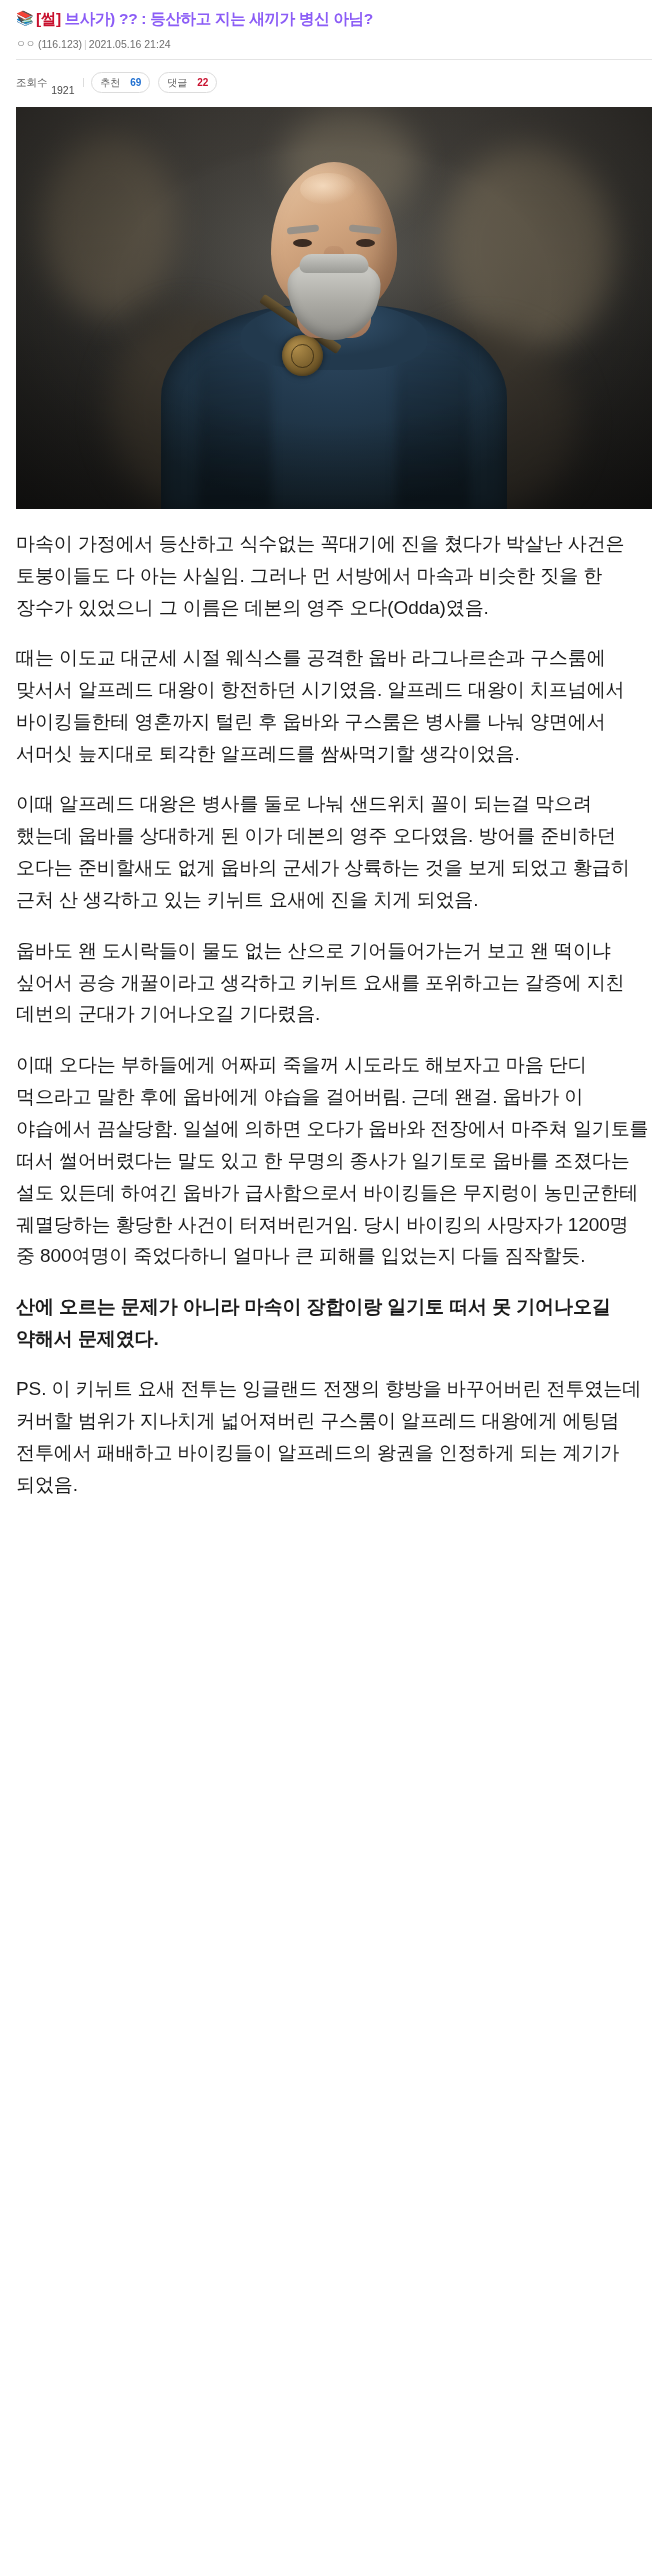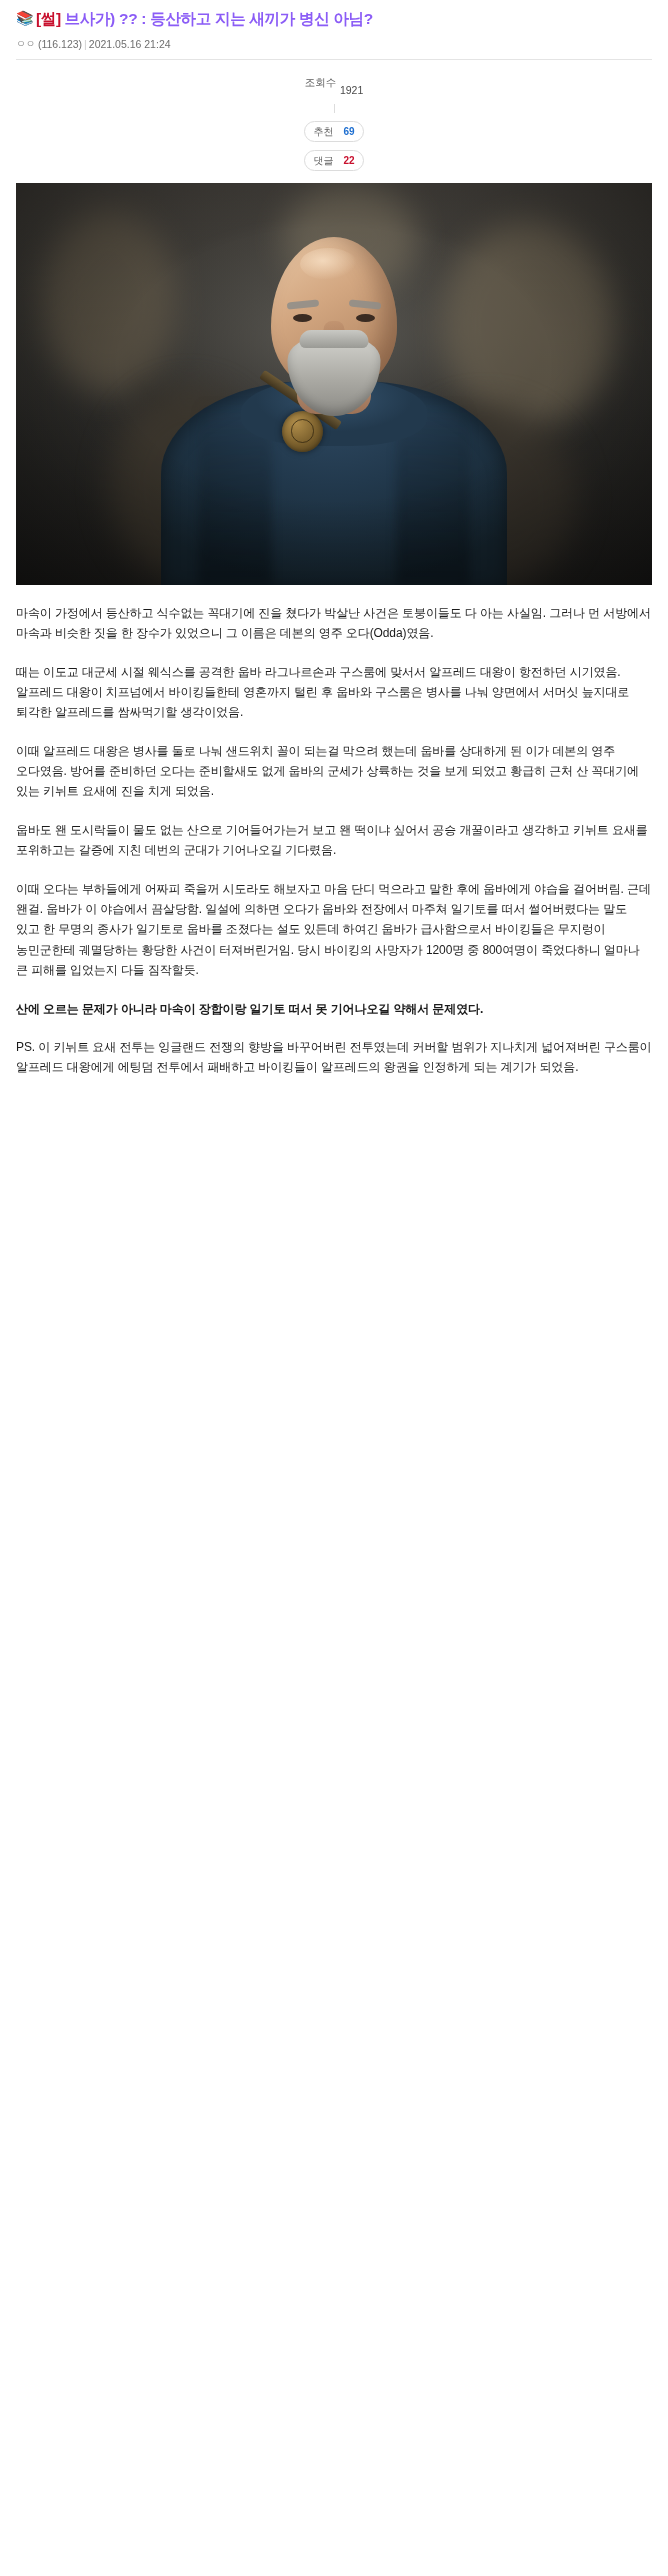--- a/index.html
+++ b/index.html
@@ -78,21 +78,20 @@
     margin: 8.7px 0 0 0;
   }
   
   .stats-row {
     display: flex;
     align-items: center;
     gap: 8px;
     padding: 8.7px 16px 10px 16px;
     font-size: 10.5px;
     color: #5d5d5d;
-    flex-direction: column;
   }
   .stat-item {
     display: inline-flex;
     align-items: center;
     gap: 3.7px;
     white-space: nowrap;
   }
   .stat-label {
     color: #5d5d5d;
   }
@@ -315,21 +314,21 @@
     inset: 0;
     background: radial-gradient(ellipse 75% 75% at 50% 45%, rgba(0,0,0,0) 45%, rgba(0,0,0,0.55) 100%);
     pointer-events: none;
   }
   
   .content {
     padding: 18.6px 16px 25px 16px;
   }
   .content p {
     margin: 0 0 18.6px 0;
-    font-size: 12px;
+    font-size: 19px;
     line-height: 1.68;
     letter-spacing: -0.1px;
     color: #1b1b1b;
     word-break: keep-all;
   }
   .content p:last-child {
     margin-bottom: 0;
   }
   .p-bold {
     font-weight: bold;
@@ -405,21 +404,21 @@
       </div>
       <div class="beard"></div>
       <div class="mustache"></div>
     </div>
     <div class="vignette"></div>
   </div>
 
   <div class="content">
     <p>마속이 가정에서 등산하고 식수없는 꼭대기에 진을 쳤다가 박살난 사건은 토붕이들도 다 아는 사실임. 그러나 먼 서방에서 마속과 비슷한 짓을 한 장수가 있었으니 그 이름은 데본의 영주 오다(Odda)였음.</p>
     <p>때는 이도교 대군세 시절 웨식스를 공격한 웁바 라그나르손과 구스룸에 맞서서 알프레드 대왕이 항전하던 시기였음. 알프레드 대왕이 치프넘에서 바이킹들한테 영혼까지 털린 후 웁바와 구스룸은 병사를 나눠 양면에서 서머싯 늪지대로 퇴각한 알프레드를 쌈싸먹기할 생각이었음.</p>
-    <p>이때 알프레드 대왕은 병사를 둘로 나눠 샌드위치 꼴이 되는걸 막으려 했는데 웁바를 상대하게 된 이가 데본의 영주 오다였음. 방어를 준비하던 오다는 준비할새도 없게 웁바의 군세가 상륙하는 것을 보게 되었고 황급히 근처 산 꼭대기에 있는 키뉘트 요새에 진을 치게 되었음.</p>
+    <p>이때 알프레드 대왕은 병사를 둘로 나눠 샌드위치 꼴이 되는걸 막으려 했는데 웁바를 상대하게 된 이가 데본의 영주 오다였음. 방어를 준비하던 오다는 준비할새도 없게 웁바의 군세가 상륙하는 것을 보게 되었고 황급히 근처 산 생각하고 있는 키뉘트 요새에 진을 치게 되었음.</p>
     <p>웁바도 왠 도시락들이 물도 없는 산으로 기어들어가는거 보고 왠 떡이냐 싶어서 공승 개꿀이라고 생각하고 키뉘트 요새를 포위하고는 갈증에 지친 데번의 군대가 기어나오길 기다렸음.</p>
     <p>이때 오다는 부하들에게 어짜피 죽을꺼 시도라도 해보자고 마음 단디 먹으라고 말한 후에 웁바에게 야습을 걸어버림. 근데 왠걸. 웁바가 이 야습에서 끔살당함. 일설에 의하면 오다가 웁바와 전장에서 마주쳐 일기토를 떠서 썰어버렸다는 말도 있고 한 무명의 종사가 일기토로 웁바를 조졌다는 설도 있든데 하여긴 웁바가 급사함으로서 바이킹들은 무지렁이 농민군한테 궤멸당하는 황당한 사건이 터져버린거임. 당시 바이킹의 사망자가 1200명 중 800여명이 죽었다하니 얼마나 큰 피해를 입었는지 다들 짐작할듯.</p>
     <p class="p-bold">산에 오르는 문제가 아니라 마속이 장합이랑 일기토 떠서 못 기어나오길 약해서 문제였다.</p>
     <p>PS. 이 키뉘트 요새 전투는 잉글랜드 전쟁의 향방을 바꾸어버린 전투였는데 커버할 범위가 지나치게 넓어져버린 구스룸이 알프레드 대왕에게 에팅덤 전투에서 패배하고 바이킹들이 알프레드의 왕권을 인정하게 되는 계기가 되었음.</p>
   </div>
 
 </div>
 
 
 </body></html>

